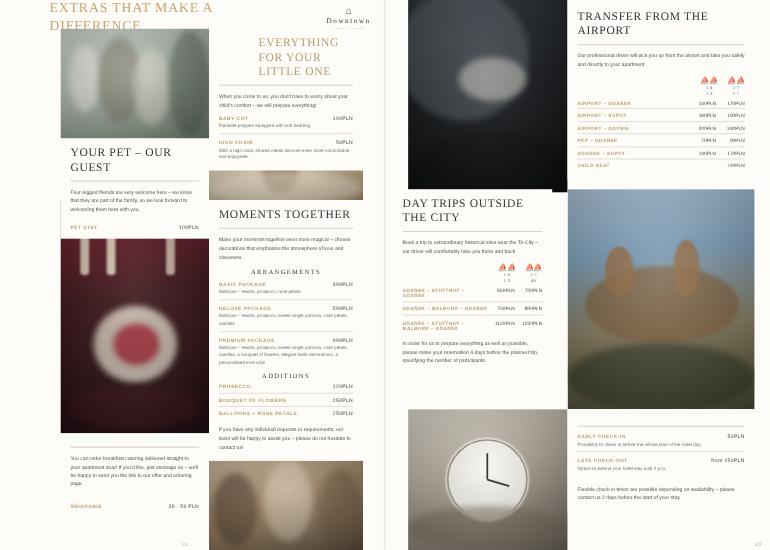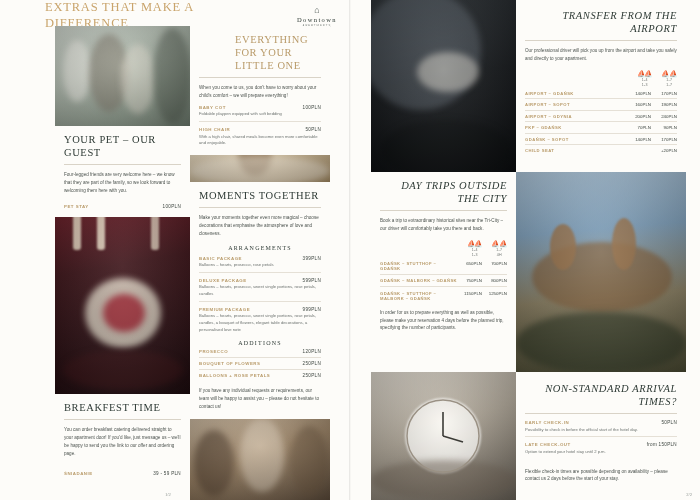--- a/index.html
+++ b/index.html
@@ -26,21 +26,21 @@
   .txtblock { position: absolute; background: #fdfcf9; padding: 7px 9px 8px 9px; }
   .sect-title {
     font-family: "Liberation Serif", serif;
     font-size: 10.5px;
     letter-spacing: .6px;
     color: #2f3b36;
     line-height: 1.25;
     text-transform: uppercase;
   }
   .sect-title.tan { color: #b99b6a; margin-left: 36px; }
-  .sect-title.center { text-align: right; font-style: italic; }
+  .sect-title.center { text-align: left; }
   .rule { height: 1px; background: #d9d3c7; margin: 5px 0 6px 0; }
   .body-txt {
     font-size: 4.6px; line-height: 1.7; color: #4c534f;
     font-family: "Liberation Sans", sans-serif;
   }
   .item { margin-top: 5px; }
   .item-row { display: flex; justify-content: space-between; align-items: baseline; }
   .item-name {
     font-size: 4.4px; letter-spacing: .5px; color: #b99b6a;
     text-transform: uppercase; font-weight: bold;
@@ -250,21 +250,20 @@
       <div class="body-txt">Four-legged friends are very welcome here – we know that they are part of the family, so we look forward to welcoming them here with you.</div>
       <div class="item" style="margin-top:9px;">
         <div class="item-row">
           <span class="item-name">Pet stay</span>
           <span class="item-price">100PLN</span>
         </div>
       </div>
     </div>
 
     <div class="txtblock" style="left:55px; top:394px; width:135px;">
-      <div class="sect-title">Breakfest time</div>
       <div class="rule"></div>
       <div class="body-txt">You can order breakfast catering delivered straight to your apartment door! If you'd like, just message us – we'll be happy to send you the link to our offer and ordering page.</div>
       <div class="item" style="margin-top:14px;">
         <div class="item-row">
           <span class="item-name">Śniadanie</span>
           <span class="item-price">39 - 59 PLN</span>
         </div>
       </div>
     </div>
 
@@ -355,21 +354,21 @@
         </div>
         <div class="pt-sep"></div>
         <div class="pt-row">
           <span class="pt-name">Child seat</span>
           <span class="pt-a"></span>
           <span class="pt-b">+20PLN</span>
         </div>
       </div>
     </div>
 
-    <div class="txtblock" style="left:22px; top:172px; width:145px;">
+    <div class="txtblock" style="left:8px; top:172px; width:145px;">
       <div class="sect-title center">Day trips outside the city</div>
       <div class="rule"></div>
       <div class="body-txt">Book a trip to extraordinary historical sites near the Tri-City – our driver will comfortably take you there and back.</div>
 
       <div class="iconrow" style="justify-content:flex-end; margin-top:7px;">
         <div class="icongrp">
           <div class="glyph">⛵⛵</div>
           <div class="cap">1-4</div>
           <div class="cap">1-3</div>
         </div>
@@ -397,21 +396,20 @@
           <span class="trip-name">Gdańsk – Stutthof – Malbork – Gdańsk</span>
           <span class="trip-v">1150PLN</span>
           <span class="trip-v">1250PLN</span>
         </div>
       </div>
 
       <div class="body-txt" style="margin-top:8px;">In order for us to prepare everything as well as possible, please make your reservation 4 days before the planned trip, specifying the number of participants.</div>
     </div>
 
     <div class="txtblock" style="left:167px; top:372px; width:170px; padding-top:10px;">
-      <div class="sect-title center">Non-standard arrival times?</div>
       <div class="rule"></div>
 
       <div class="item" style="margin-top:6px;">
         <div class="item-row">
           <span class="item-name">Early check-in</span>
           <span class="item-price">50PLN</span>
         </div>
         <div class="item-desc">Possibility to check in before the official start of the hotel day.</div>
         <div class="item-line"></div>
       </div>

